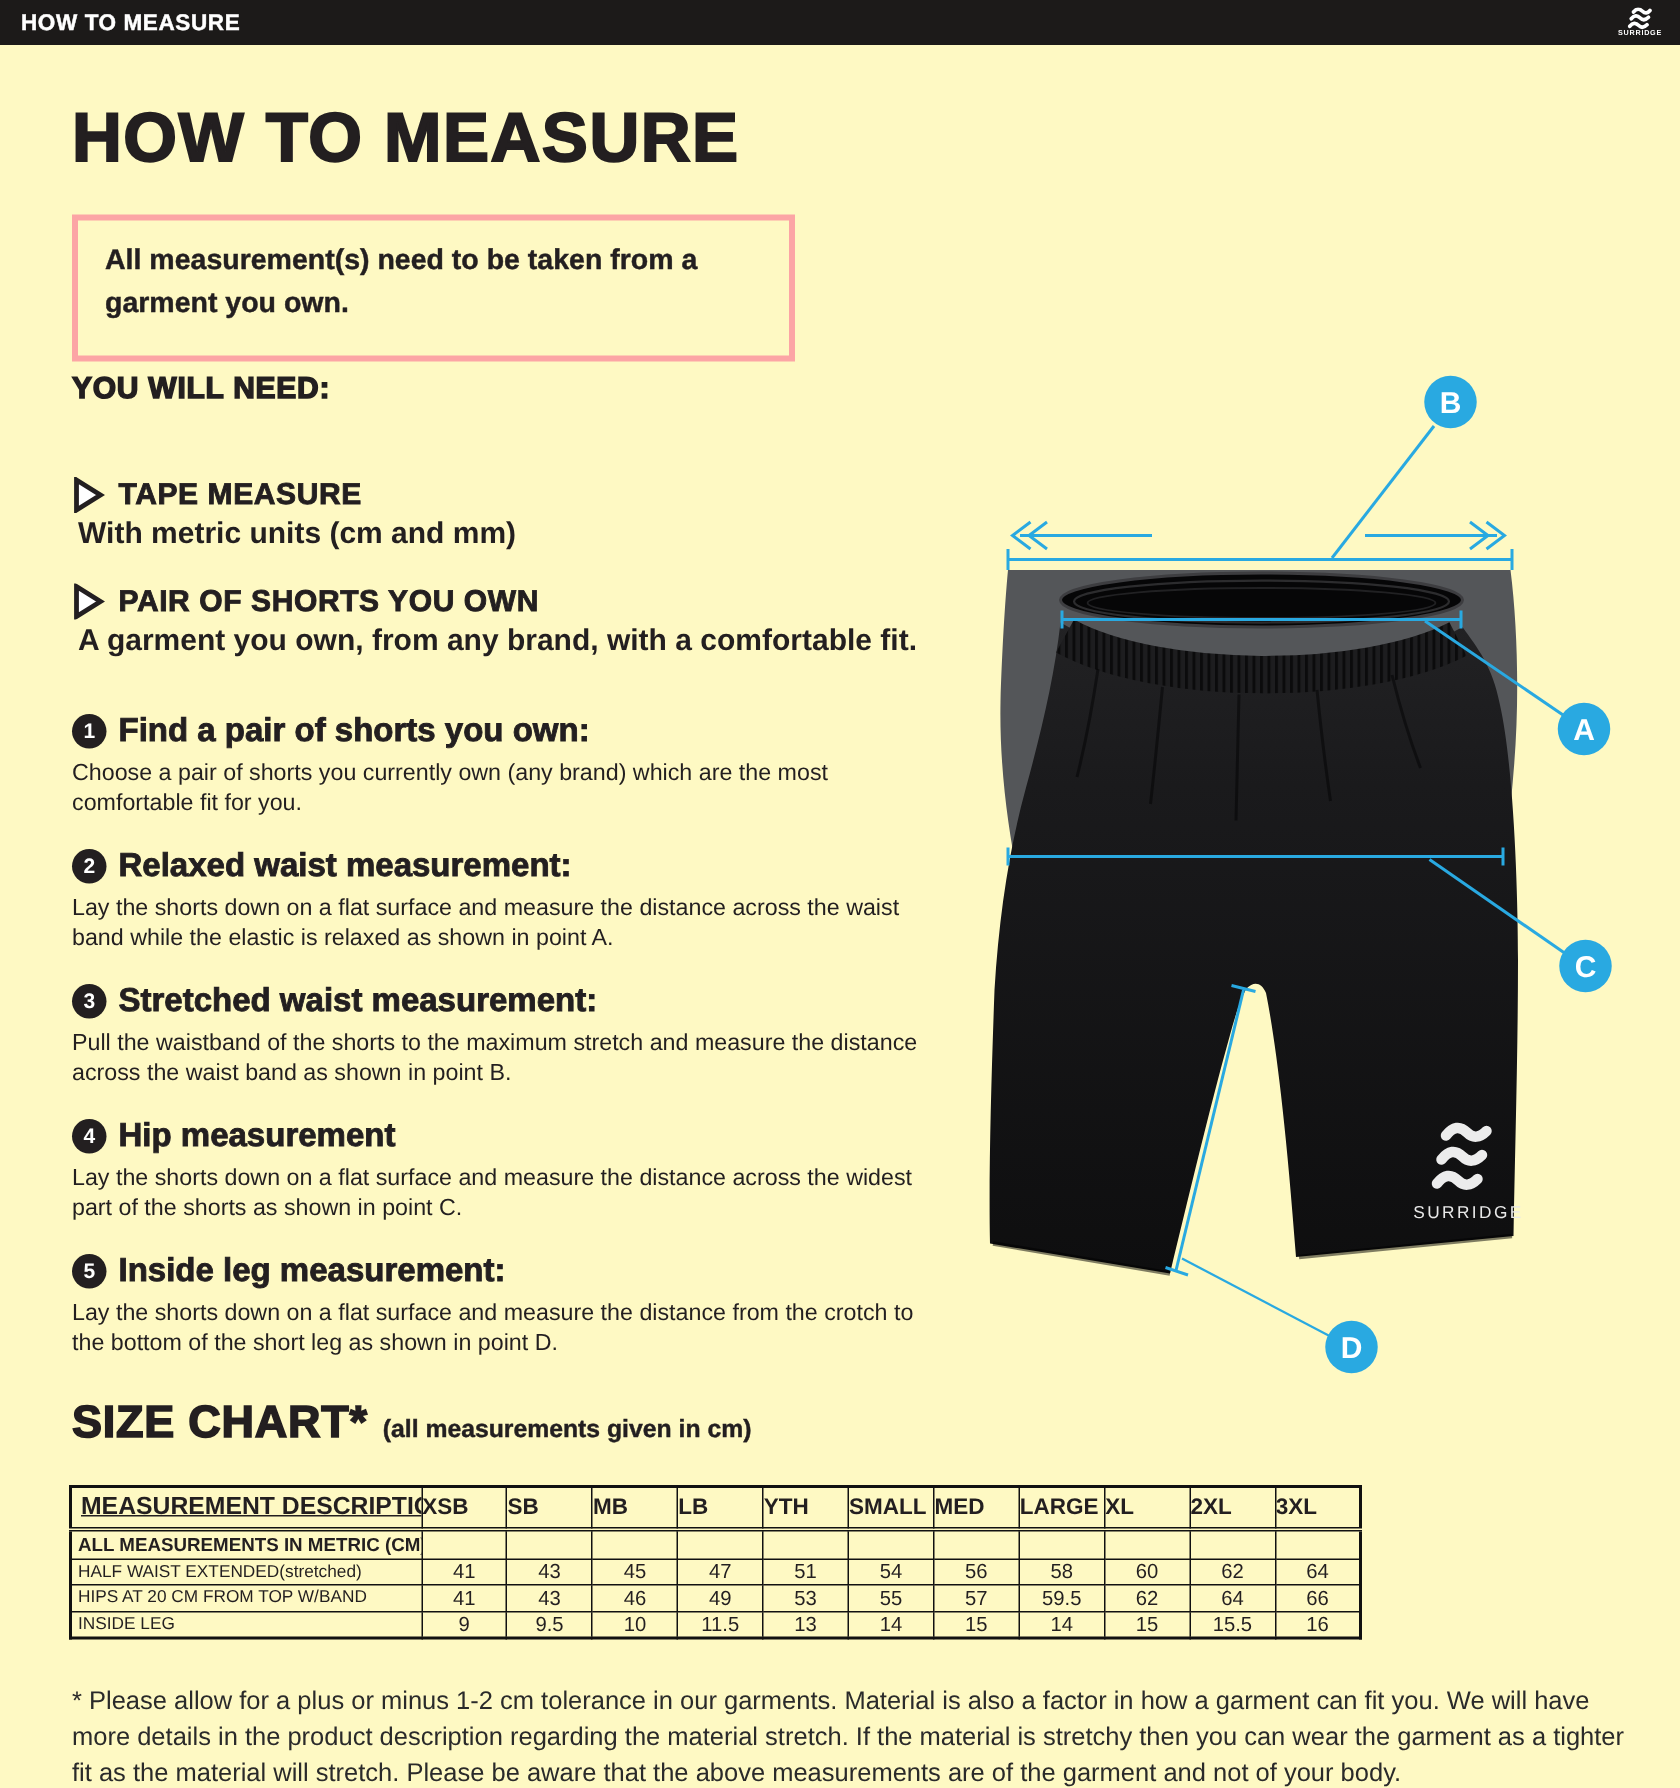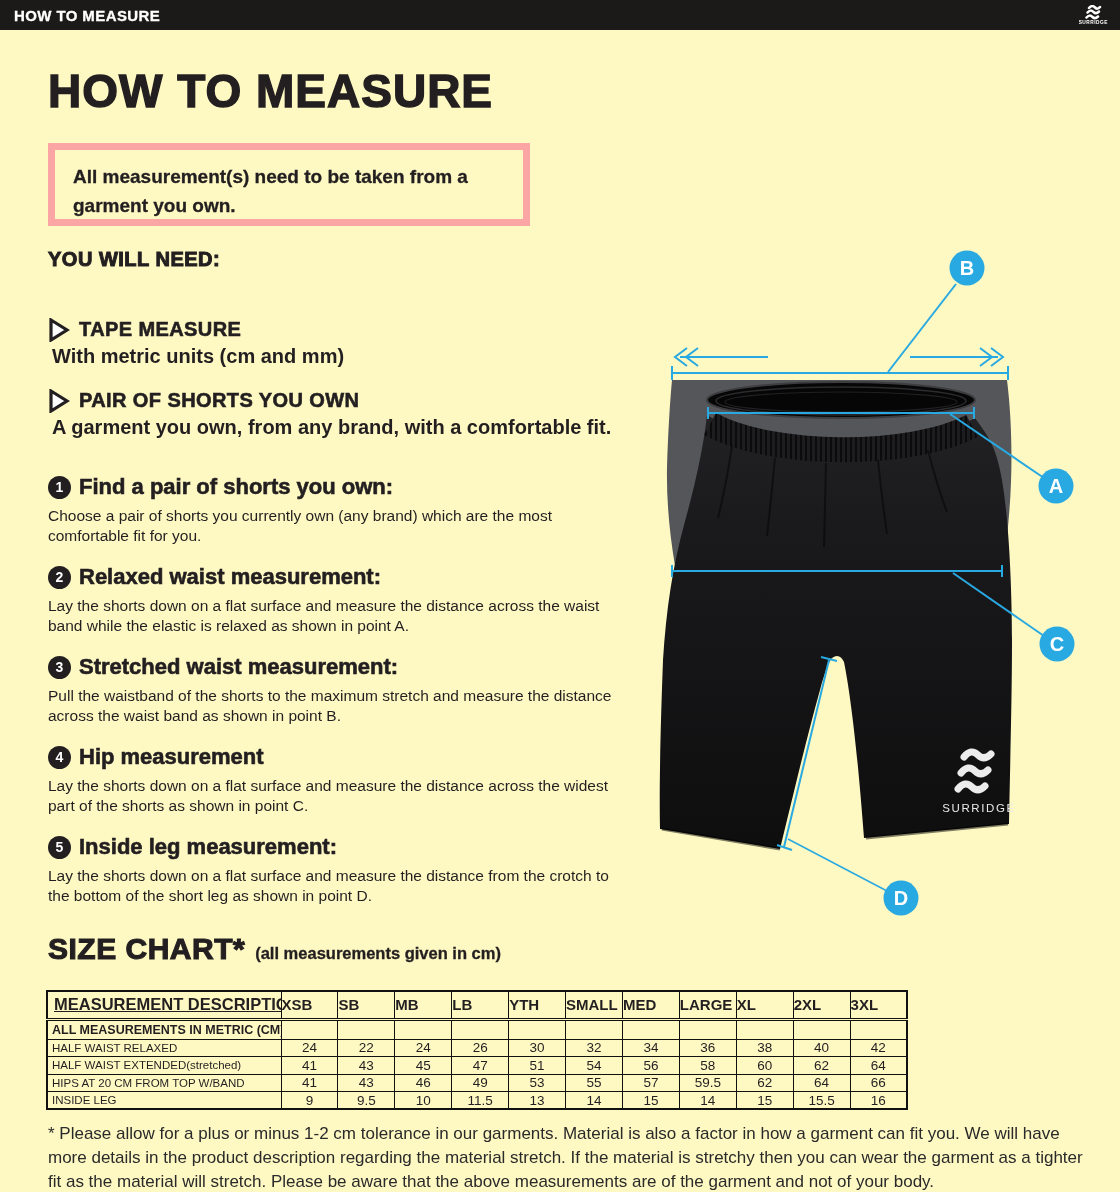--- a/index.html
+++ b/index.html
@@ -11,29 +11,29 @@
   
   .topbar { position:absolute; left:0; top:0; width:1120px; height:30px; background:#1c1a19;
     display:flex; align-items:center; justify-content:space-between; padding:0 8px 0 14px; }
   .topbar-title { color:#fff; font-size:15px; font-weight:bold; letter-spacing:.4px;
     -webkit-text-stroke:.3px #fff; }
   .topbar-logo { display:flex; flex-direction:column; align-items:center; line-height:1; padding-right:4px;}
   .topbar-brand { color:#fff; font-size:4.8px; letter-spacing:.5px; font-weight:bold; margin-top:1px;}
   
   .h1 { position:absolute; left:48px; top:64px; font-size:46px; font-weight:bold;
     letter-spacing:1px; -webkit-text-stroke:1.4px #231f20; }
-  .note-box { position:absolute; left:48px; top:143px; width:482px; height:83px;
-    border:7px solid #fca5a5; padding:13px 18px; }
+  .note-box { position:absolute; left:48px; top:143px; width:482px; height:98px;
+    border:4px solid #fca5a5; padding:13px 18px; }
   .note-box p { width:412px; font-size:19px; font-weight:bold; line-height:1.5;
     -webkit-text-stroke:.3px #231f20; }
   .h2 { position:absolute; left:48px; top:248px; font-size:20px; font-weight:bold;
     letter-spacing:.5px; -webkit-text-stroke:1px #231f20; }
   
   .need-item { position:absolute; left:48px; width:580px; }
-  .need-head { display:flex; gap:9px; }
+  .need-head { display:flex; align-items:center; gap:9px; }
   .need-label { font-size:20px; font-weight:bold; letter-spacing:.4px; -webkit-text-stroke:.6px #231f20; }
   .need-desc { margin:3px 0 0 4px; font-size:20px; font-weight:bold; }
   
   .step { position:absolute; left:48px; width:585px; }
   .step-head { display:flex; align-items:center; gap:8px; }
   .step-num { width:23px; height:23px; border-radius:50%; background:#231f20; color:#fff;
     font-size:14px; font-weight:bold; display:flex; align-items:center; justify-content:center; flex:0 0 23px;}
   .step-title { font-size:22px; font-weight:bold; -webkit-text-stroke:.6px #231f20; }
   .step-body { margin-top:6px; font-size:15.5px; font-weight:normal; line-height:20px; width:580px;}
   
@@ -275,34 +275,20 @@
             <td></td>
             <td></td>
             <td></td>
             <td></td>
             <td></td>
             <td></td>
             <td></td>
             <td></td>
           </tr>
           <tr class="data">
-            <td>HALF WAIST RELAXED</td>
-            <td>24</td>
-            <td>22</td>
-            <td>24</td>
-            <td>26</td>
-            <td>30</td>
-            <td>32</td>
-            <td>34</td>
-            <td>36</td>
-            <td>38</td>
-            <td>40</td>
-            <td>42</td>
-          </tr>
-          <tr class="data">
             <td>HALF WAIST EXTENDED(stretched)</td>
             <td>41</td>
             <td>43</td>
             <td>45</td>
             <td>47</td>
             <td>51</td>
             <td>54</td>
             <td>56</td>
             <td>58</td>
             <td>60</td>

